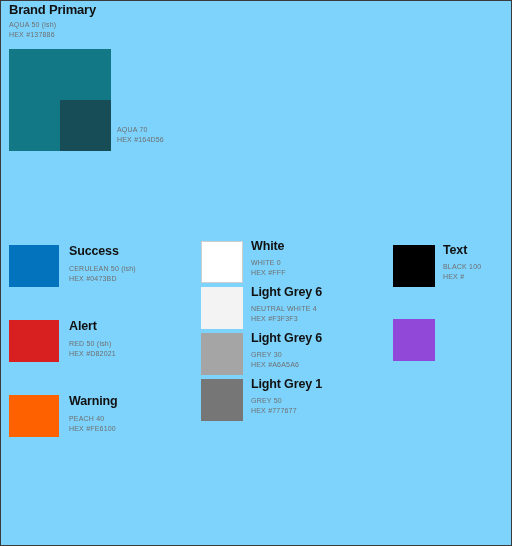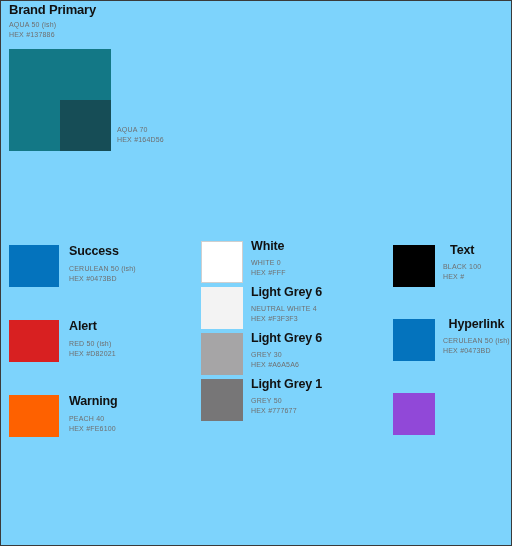--- a/index.html
+++ b/index.html
@@ -85,21 +85,21 @@
   #col-mid .row{ height:46px; }
   #col-mid .sw{ width:42px; height:42px; }
   #col-mid .txt{ left:50px; top:-2px; }
   #col-mid .title{ font-size:12.5px; }
   #col-mid .caption{ margin-top:5px; }
 
   
   #col-right .row{ height:74px; }
   #col-right .sw{ width:42px; height:42px; }
   #col-right .txt{ left:50px; top:-2px; }
-  #col-right .title{ font-size:12.5px;text-align:center; }
+  #col-right .title{ font-size:12.5px; }
   #col-right .caption{ margin-top:5px; }
 </style>
 </head>
 <body>
 
 <div id="frame">
 
   <div id="brand-primary-title">Brand Primary</div>
 
   <div id="brand-primary-caption" class="caption">
@@ -196,27 +196,17 @@
         <div class="sw" style="background: rgb(0, 0, 0);"></div>
         <div class="txt">
           <div class="title">Text</div>
           <div class="caption">
             <div>BLACK 100</div>
             <div>HEX #</div>
           </div>
         </div>
       </div>
       <div class="row">
-        <div class="sw" style="background: rgb(4, 115, 189);"></div>
-        <div class="txt">
-          <div class="title">Hyperlink</div>
-          <div class="caption">
-            <div>CERULEAN 50 (ish)</div>
-            <div>HEX #0473BD</div>
-          </div>
-        </div>
-      </div>
-      <div class="row">
         <div class="sw" style="background: rgb(145, 72, 216);"></div>
       </div>
     </div>
 
 </div>
 
 </body></html>

